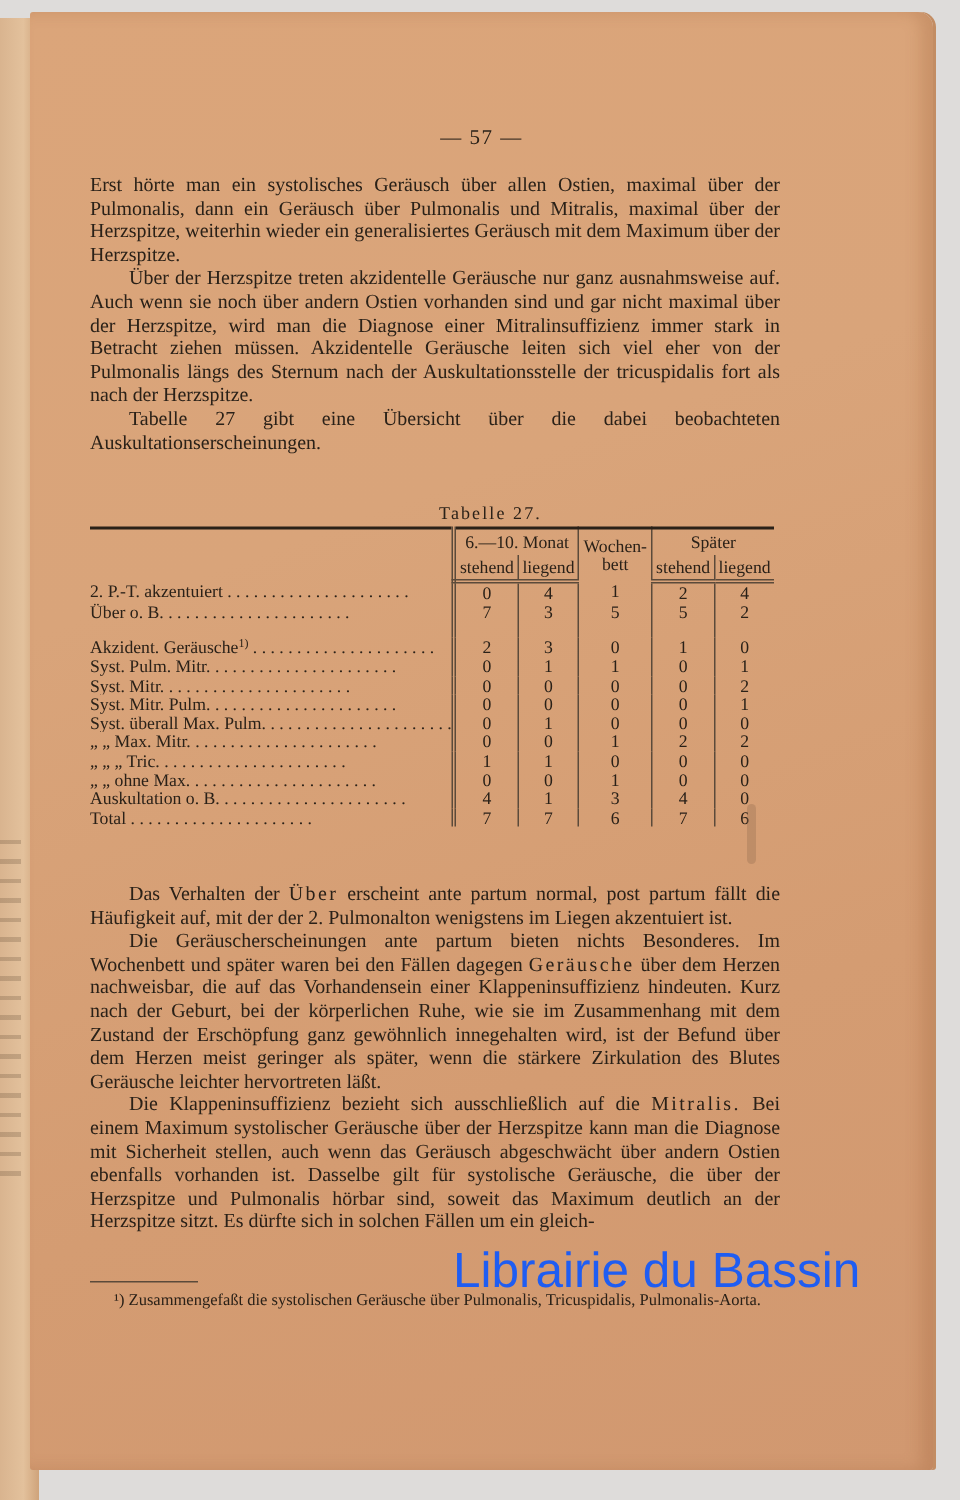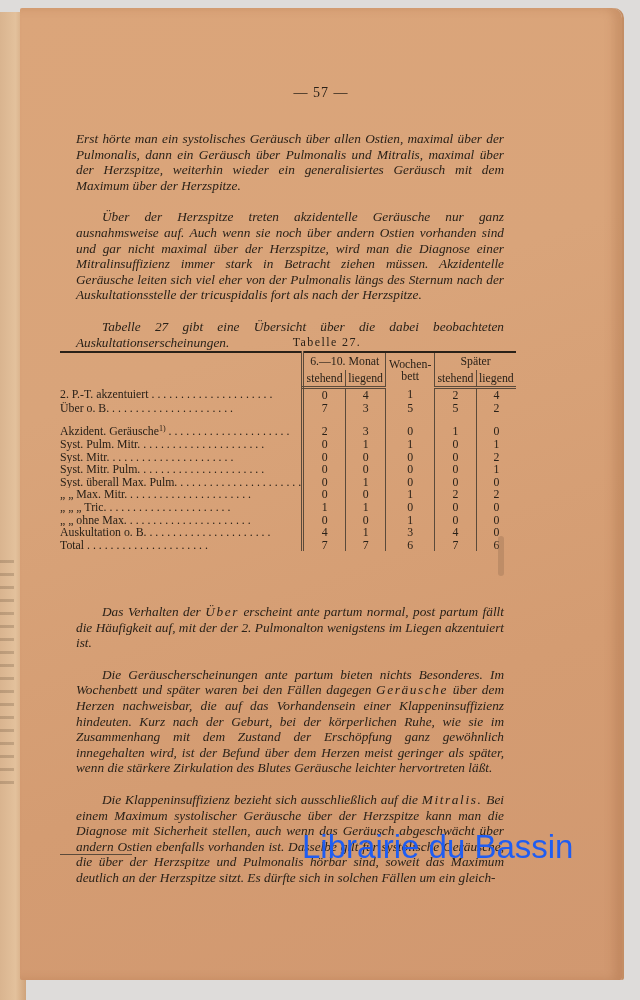--- a/index.html
+++ b/index.html
@@ -25,21 +25,21 @@
       box-shadow: 2px 0 0 #c38d63, inset -8px 0 10px rgba(150,90,50,0.25);
     }
     .page-number {
       position: absolute; left: 0; width: 100%; top: 77px; text-align: center;
       font-size: 14px; letter-spacing: 1px;
     }
     .text {
       position: absolute; left: 40px; width: 460px;
       font-size: 13.3px; line-height: 15.6px; text-align: justify;
     }
-    .text p { margin: 16px; text-indent: 0; font-style: italic; }
+    .text p { margin: 0; text-indent: 0; }
     .text p.ind { text-indent: 26px; }
     .spaced { letter-spacing: 1.6px; }
     #block1 { top: 107px; }
     #block2 { top: 580px; }
     .table-title {
       position: absolute; top: 327px; left: 0; width: 100%; text-align: center;
       font-size: 12px; letter-spacing: 1.4px; padding-left: 12px; box-sizing: border-box;
     }
     table.data {
       position: absolute; top: 343px; left: 40px; width: 456px;
@@ -215,17 +215,20 @@
       </tbody>
   </table>
 
   <div class="text" id="block2">
     <p class="ind"><span>Das Verhalten der </span><span class="spaced">Über</span><span> erscheint ante partum normal, post partum fällt die Häufigkeit auf, mit der der 2. Pulmonalton wenigstens im Liegen akzentuiert ist.</span></p>
     <p class="ind"><span>Die Geräuscherscheinungen ante partum bieten nichts Besonderes. Im Wochenbett und später waren bei den Fällen dagegen </span><span class="spaced">Geräusche</span><span> über dem Herzen nachweisbar, die auf das Vorhandensein einer Klappeninsuffizienz hindeuten. Kurz nach der Geburt, bei der körperlichen Ruhe, wie sie im Zusammenhang mit dem Zustand der Erschöpfung ganz gewöhnlich innegehalten wird, ist der Befund über dem Herzen meist geringer als später, wenn die stärkere Zirkulation des Blutes Geräusche leichter hervortreten läßt.</span></p>
     <p class="ind"><span>Die Klappeninsuffizienz bezieht sich ausschließlich auf die </span><span class="spaced">Mitralis.</span><span> Bei einem Maximum systolischer Geräusche über der Herzspitze kann man die Diagnose mit Sicherheit stellen, auch wenn das Geräusch abgeschwächt über andern Ostien ebenfalls vorhanden ist. Dasselbe gilt für systolische Geräusche, die über der Herzspitze und Pulmonalis hörbar sind, soweit das Maximum deutlich an der Herzspitze sitzt. Es dürfte sich in solchen Fällen um ein gleich-</span></p>
   </div>
 
   <div class="footnote-rule"></div>
+  <div class="footnote">
+    <p>¹) Zusammengefaßt die systolischen Geräusche über Pulmonalis, Tricuspidalis, Pulmonalis-Aorta.</p>
+  </div>
 
   <div class="stain"></div>
 </div>
 
 <div class="watermark">Librairie du Bassin</div>
 
 </body></html>

